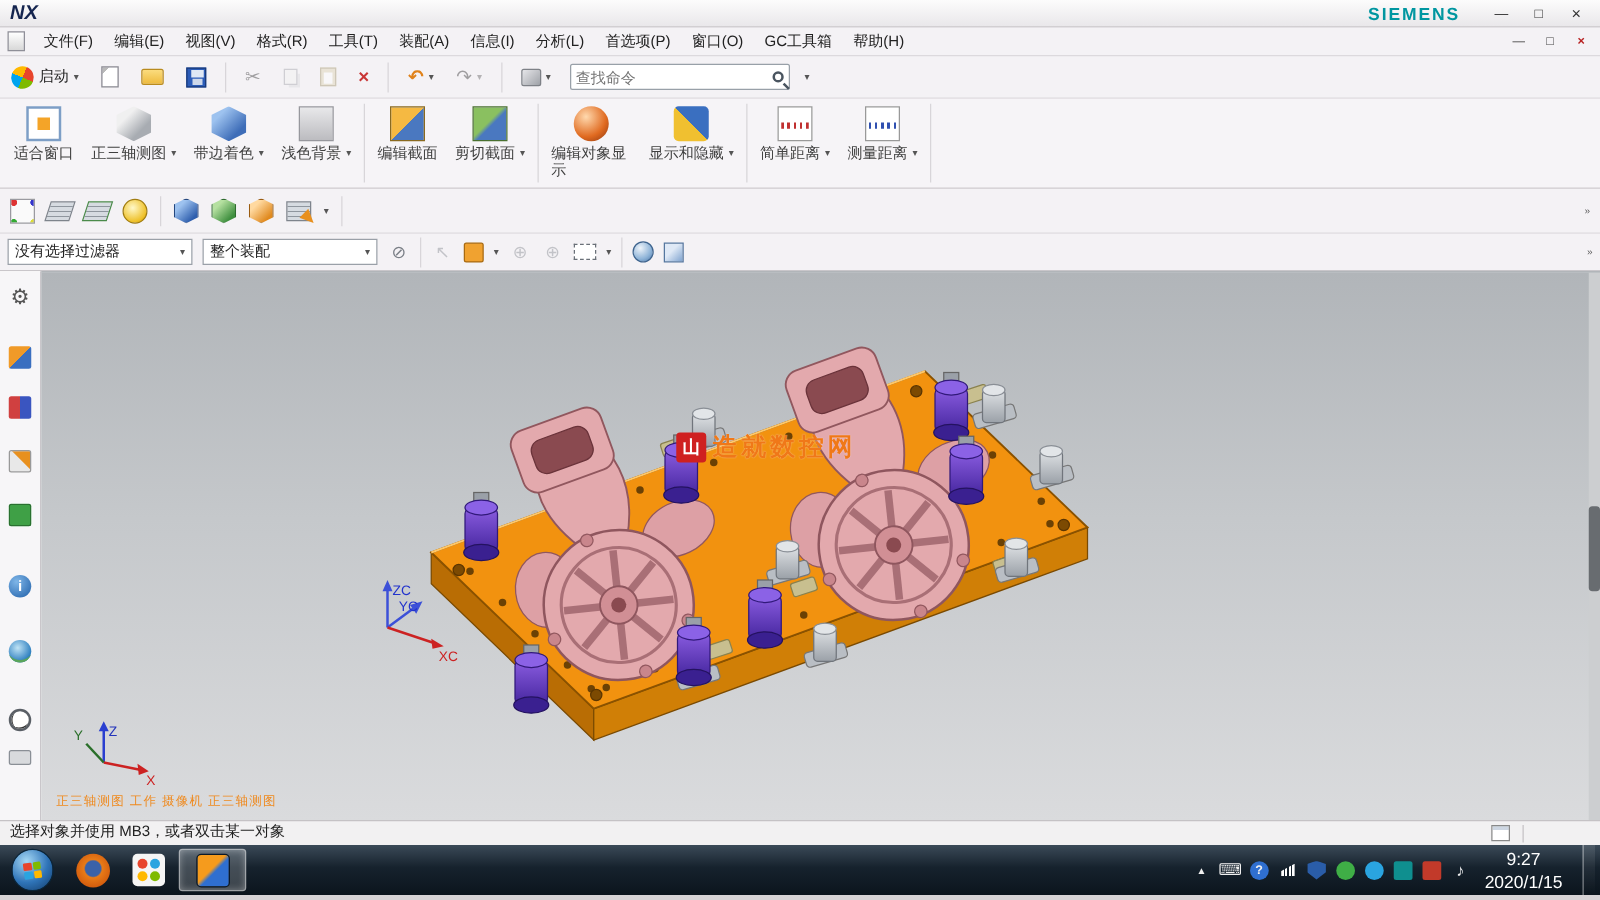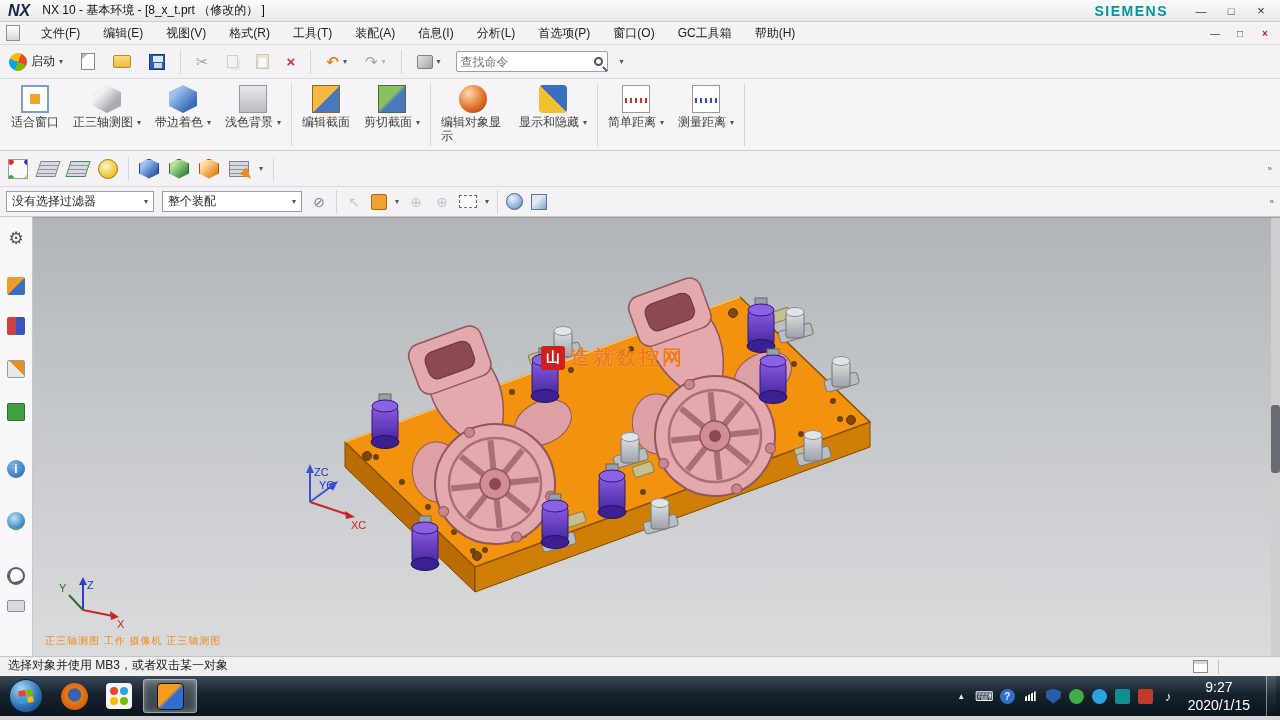--- a/index.html
+++ b/index.html
@@ -8,21 +8,21 @@
 
   
   .titlebar{height:22px;background:linear-gradient(#fcfcfc,#e9e7ea);display:flex;align-items:center;padding:0 6px;border-bottom:1px solid #cfccd0;}
   .nx-logo{font-weight:bold;font-style:italic;color:#15254f;font-size:16px;margin:0 12px 0 2px;}
   .title-text{font-size:12px;color:#111;}
   .brand{margin-left:auto;color:#0096a0;font-weight:bold;letter-spacing:1.5px;font-size:14px;margin-right:20px;}
   .winctl{display:flex;gap:4px;}
   .winctl span{width:26px;height:17px;display:flex;align-items:center;justify-content:center;font-size:11px;color:#333;}
 
   
-  .menubar{height:23px;background:#f4f2f5;display:flex;align-items:center;padding:0 4px;border-bottom:1px solid #dcd9dd;gap:7px;}
+  .menubar{height:23px;background:#f4f2f5;display:flex;align-items:center;padding:0 4px;border-bottom:1px solid #dcd9dd;gap:1px;}
   .menu-item{padding:2px 8px;color:#222;}
   .mdoc{width:14px;height:16px;background:linear-gradient(#fff,#d8d8d8);border:1px solid #8f8f98;margin:0 6px 0 2px;}
   .childctl{margin-left:auto;display:flex;gap:3px;}
   .childctl span{width:22px;height:16px;display:flex;align-items:center;justify-content:center;font-size:10px;color:#444;}
   .childctl .close{color:#b82222;font-weight:bold;}
 
   
   .qbar{height:34px;background:#f4f2f5;display:flex;align-items:center;padding:0 6px;border-bottom:1px solid #dcd9dd;gap:12px;}
   .qbtn{display:flex;align-items:center;gap:4px;padding:2px 3px;}
   .dd{font-size:8px;color:#555;line-height:1;}
@@ -32,21 +32,21 @@
   .i-save{width:16px;height:16px;background:#2b5cb8;border:1px solid #1a3a78;position:relative;}
   .i-save b{position:absolute;left:3px;top:1px;width:10px;height:6px;background:#dfe8f5;}
   .i-save i{position:absolute;left:4px;bottom:1px;width:8px;height:5px;background:#cdd8ea;}
   .gly{font-size:15px;line-height:1;}
   .dis{opacity:.4;}
   .i-copy{width:11px;height:13px;border:1px solid #9a9aa2;background:#f2f2f2;box-shadow:3px 3px 0 -1px #d8d8dc;}
   .i-paste{width:13px;height:15px;background:#d9cfa8;border:1px solid #97885d;position:relative;}
   .i-paste b{position:absolute;left:2px;top:3px;width:7px;height:9px;background:#fff;}
   .i-part{width:16px;height:14px;background:linear-gradient(135deg,#e6e6e9,#9fa2a8);border:1px solid #7e8187;border-radius:2px;}
   .qsep{width:1px;height:24px;background:#d8d5d9;}
-  .searchbox{width:152px;height:21px;background:#fff;border:1px solid #98a0a8;border-radius:2px;display:flex;align-items:center;padding:0 4px;}
+  .searchbox{width:176px;height:21px;background:#fff;border:1px solid #98a0a8;border-radius:2px;display:flex;align-items:center;padding:0 4px;}
   .searchbox input{border:0;outline:0;flex:1;font-size:12px;min-width:0;background:transparent;font-family:inherit;}
   .mag{width:9px;height:9px;border:2px solid #4a5560;border-radius:50%;position:relative;flex:none;}
   .mag i{position:absolute;width:2px;height:6px;background:#4a5560;left:8px;top:7px;transform:rotate(-45deg);}
 
   
   .ribbon{height:72px;background:#f6f4f7;display:flex;align-items:stretch;padding:2px 4px;border-bottom:1px solid #cfccd0;position:relative;}
   .rcell{display:flex;flex-direction:column;align-items:center;justify-content:flex-start;padding:4px 7px 2px;min-width:58px;}
   .rlabel{font-size:12px;color:#404040;text-align:left;line-height:1.15;margin-top:3px;max-width:64px;}
   .rlrow{display:flex;align-items:center;gap:4px;margin-top:3px;}
   .rlrow .rlabel{margin-top:0;}
@@ -125,21 +125,20 @@
   .clock{text-align:center;color:#fff;font-size:14px;line-height:1.3;margin:0 8px 0 4px;}
   .sdesk{width:10px;height:40px;border-left:1px solid rgba(255,255,255,.45);background:linear-gradient(rgba(255,255,255,.1),rgba(255,255,255,0));flex:none;}
 </style>
 </head>
 <body>
 
 <div class="app">
 
   <div class="titlebar">
     <span class="nx-logo">NX</span>
-    <span class="title-text">NX 10 - 基本环境 - [8_x_t.prt （修改的） ]</span>
     <span class="brand">SIEMENS</span>
     <span class="winctl">
       <span>—</span>
       <span>□</span>
       <span style="font-size:13px;">×</span>
     </span>
   </div>
 
   <div class="menubar">
     <span class="mdoc"></span>

